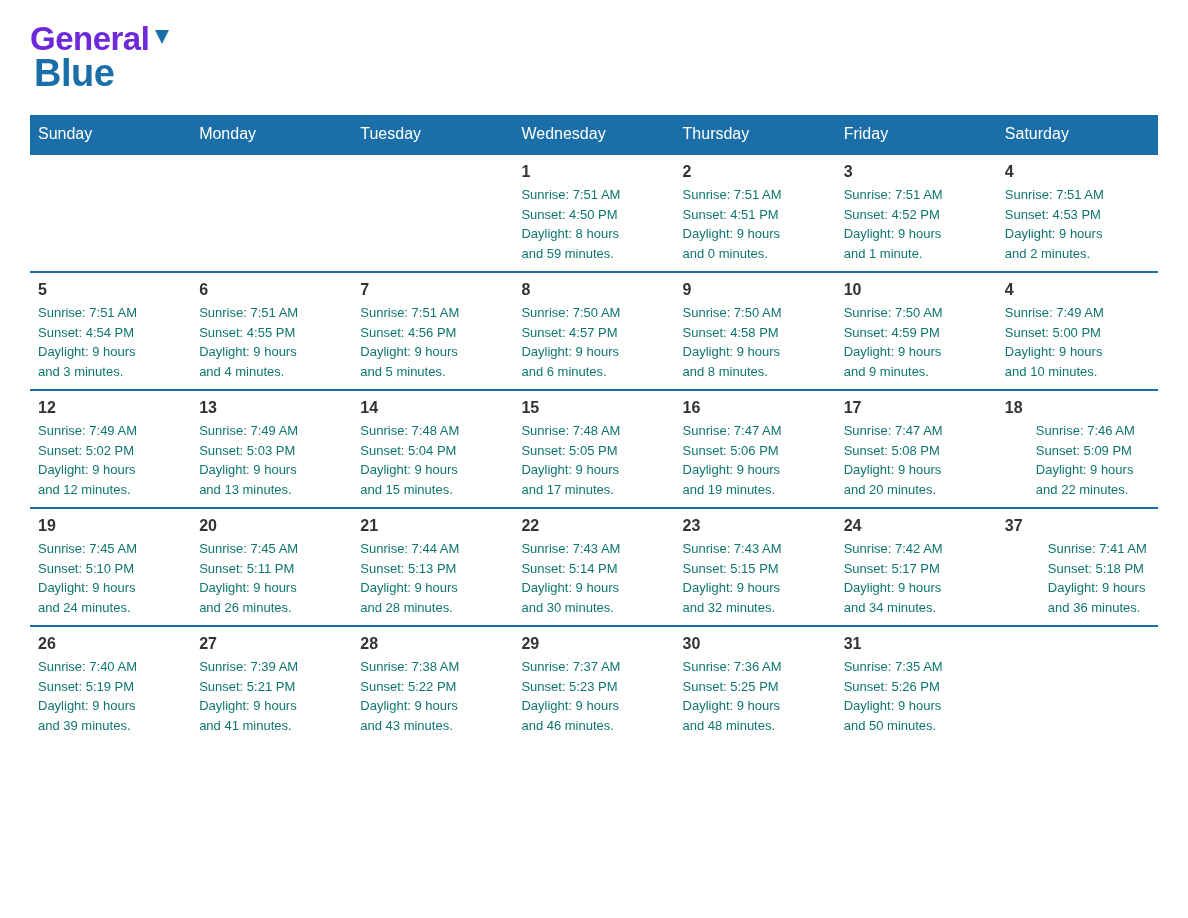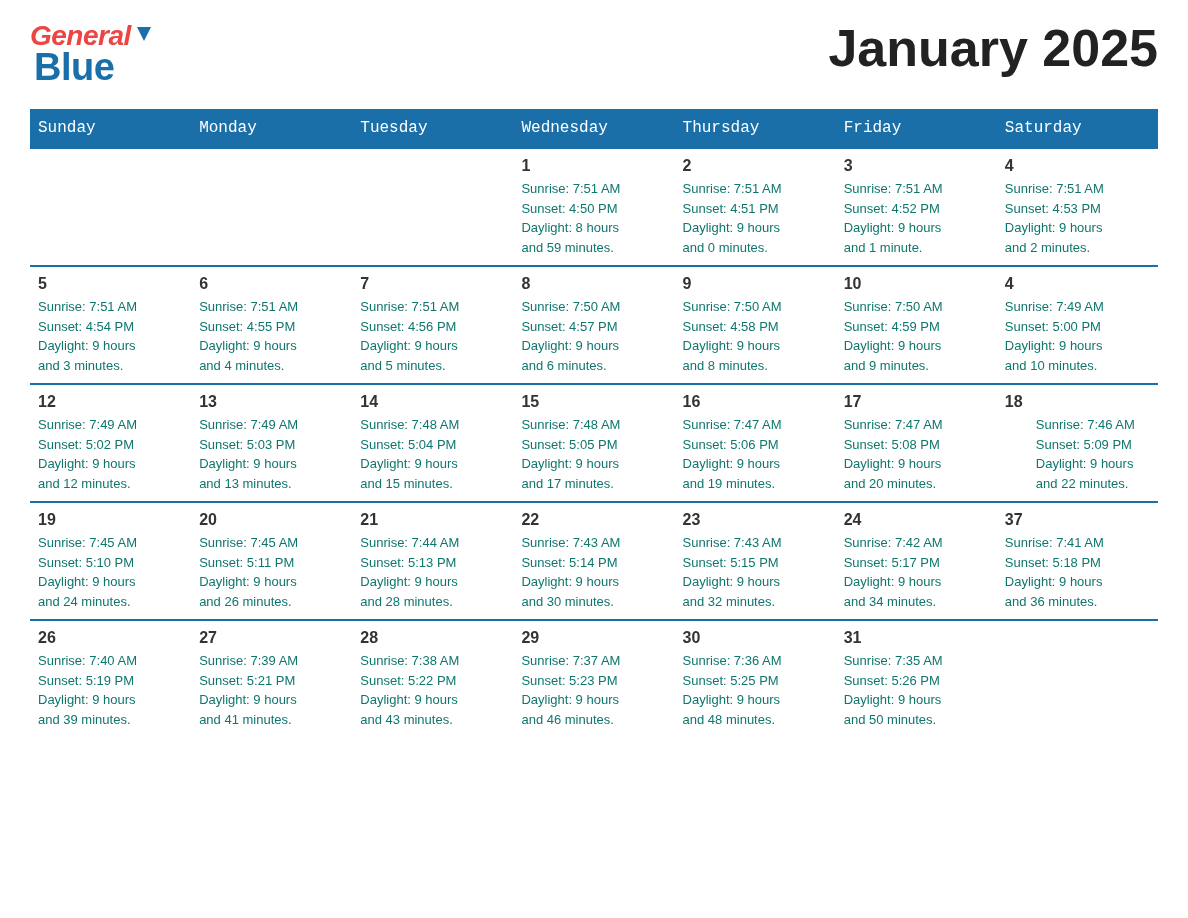--- a/index.html
+++ b/index.html
@@ -15,25 +15,24 @@
       justify-content: space-between;
       align-items: flex-start;
       margin-bottom: 20px;
     }
     .logo {
       display: flex;
       flex-direction: column;
       align-items: flex-start;
     }
     .logo-general {
-      font-size: 28px;
+      font-size: 33px;
       font-weight: bold;
-      color: #ef4444;
+      color: #6d28d9;
       letter-spacing: -0.5px;
-      font-style: italic;
     }
     .logo-blue {
       font-size: 38px;
       font-weight: bold;
       color: #1a6fa8;
       letter-spacing: -0.5px;
       margin-top: -8px;
     }
     .title-block {
       text-align: right;
@@ -54,21 +53,20 @@
       border-collapse: collapse;
     }
     .calendar thead tr th {
       background-color: #1a6fa8;
       color: #fff;
       padding: 10px 8px;
       text-align: left;
       font-size: 16px;
       font-weight: normal;
       border: none;
-      font-family: Liberation Mono, monospace;
     }
     .calendar tbody tr td {
       border-top: 2px solid #1a6fa8;
       vertical-align: top;
       padding: 8px 8px;
       font-size: 13px;
       color: #333;
       width: calc(100% / 7);
       height: 110px;
     }
@@ -97,21 +95,20 @@
       <span class="logo-general">General</span>
       <svg width="22" height="22" viewBox="0 0 22 22" style="margin-left:2px; margin-top:-4px;">
         <polygon points="4,4 18,4 11,18" fill="#1a6fa8"></polygon>
       </svg>
     </div>
     <div style="margin-top:-6px; padding-left:4px;">
       <span class="logo-blue">Blue</span>
     </div>
   </div>
   <div class="title-block">
-    <div class="month-title">January 2025</div>
   </div>
 </div>
 
 <table class="calendar">
   <thead>
     <tr>
       <th>Sunday</th>
       <th>Monday</th>
       <th>Tuesday</th>
       <th>Wednesday</th>
@@ -294,21 +291,21 @@
         </td>
         <td>
           <span class="day-number">24</span>
           <div class="day-info" style="white-space: pre-line;">Sunrise: 7:42 AM
 Sunset: 5:17 PM
 Daylight: 9 hours
 and 34 minutes.</div>
         </td>
         <td>
           <span class="day-number">37</span>
-          <div class="day-info" style="white-space: pre-line;">Sunrise: 7:41 AM
+          <div class="day-info" style="white-space: pre-line; margin-left: 43px;">Sunrise: 7:41 AM
 Sunset: 5:18 PM
 Daylight: 9 hours
 and 36 minutes.</div>
         </td>
       </tr>
       <tr>
         <td>
           <span class="day-number">26</span>
           <div class="day-info" style="white-space: pre-line;">Sunrise: 7:40 AM
 Sunset: 5:19 PM

